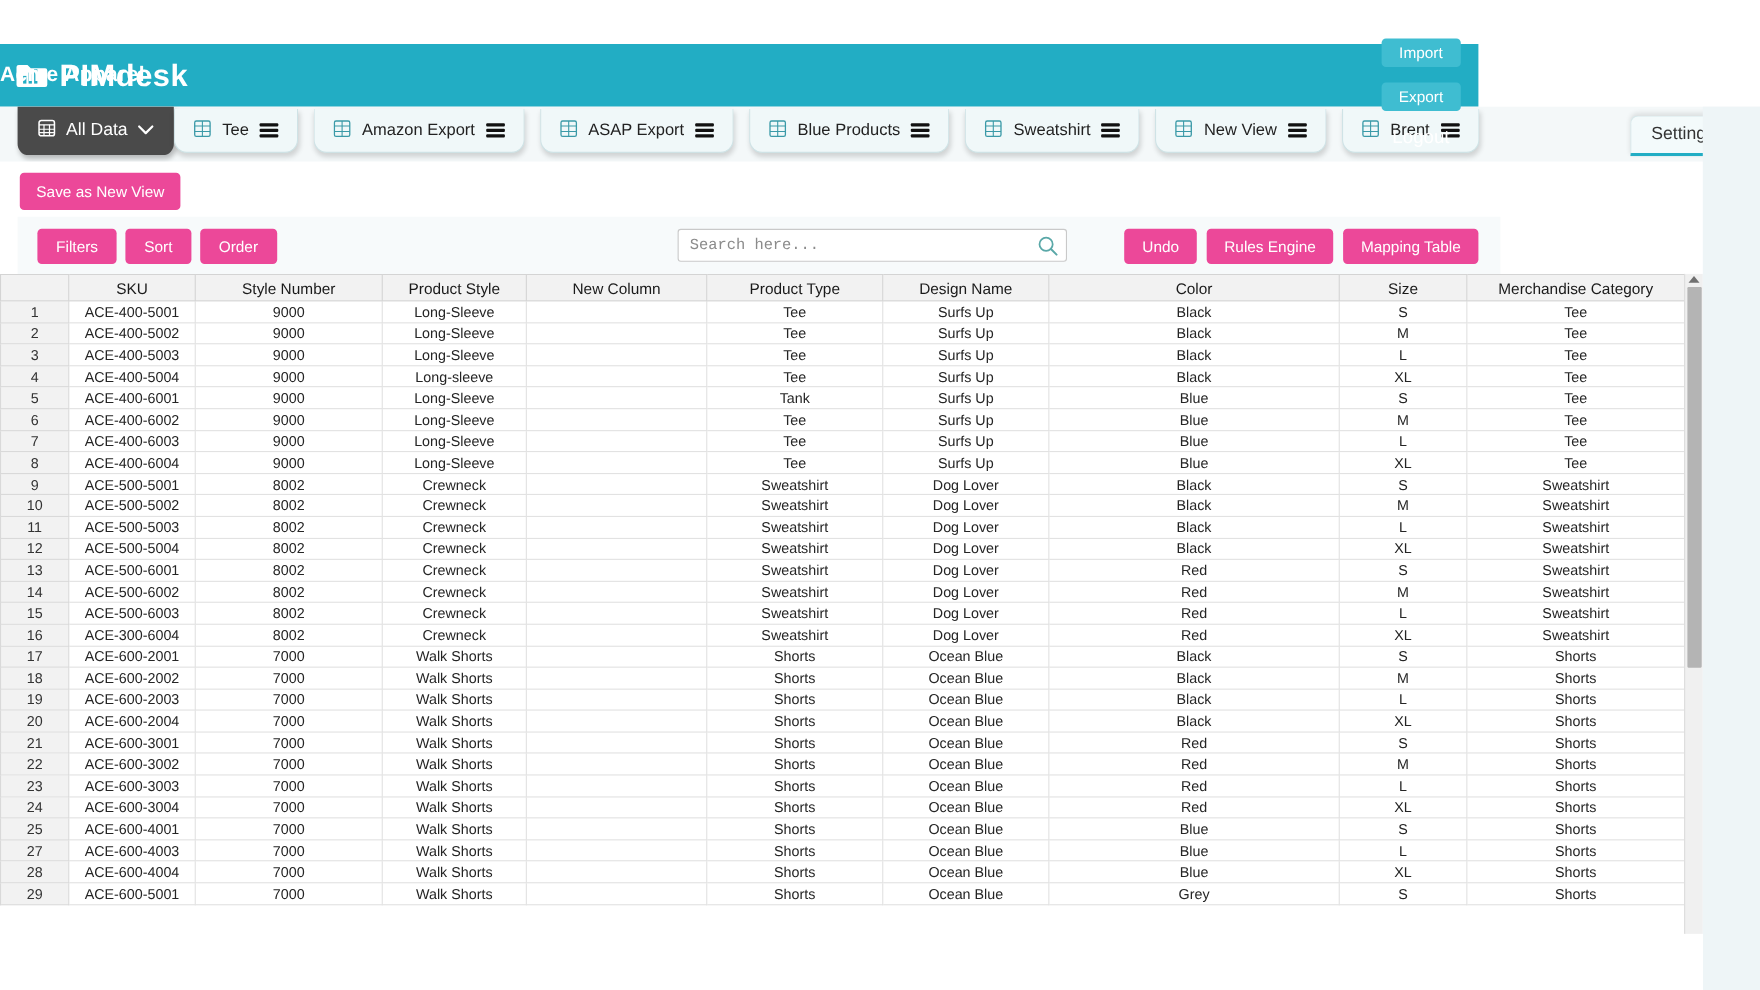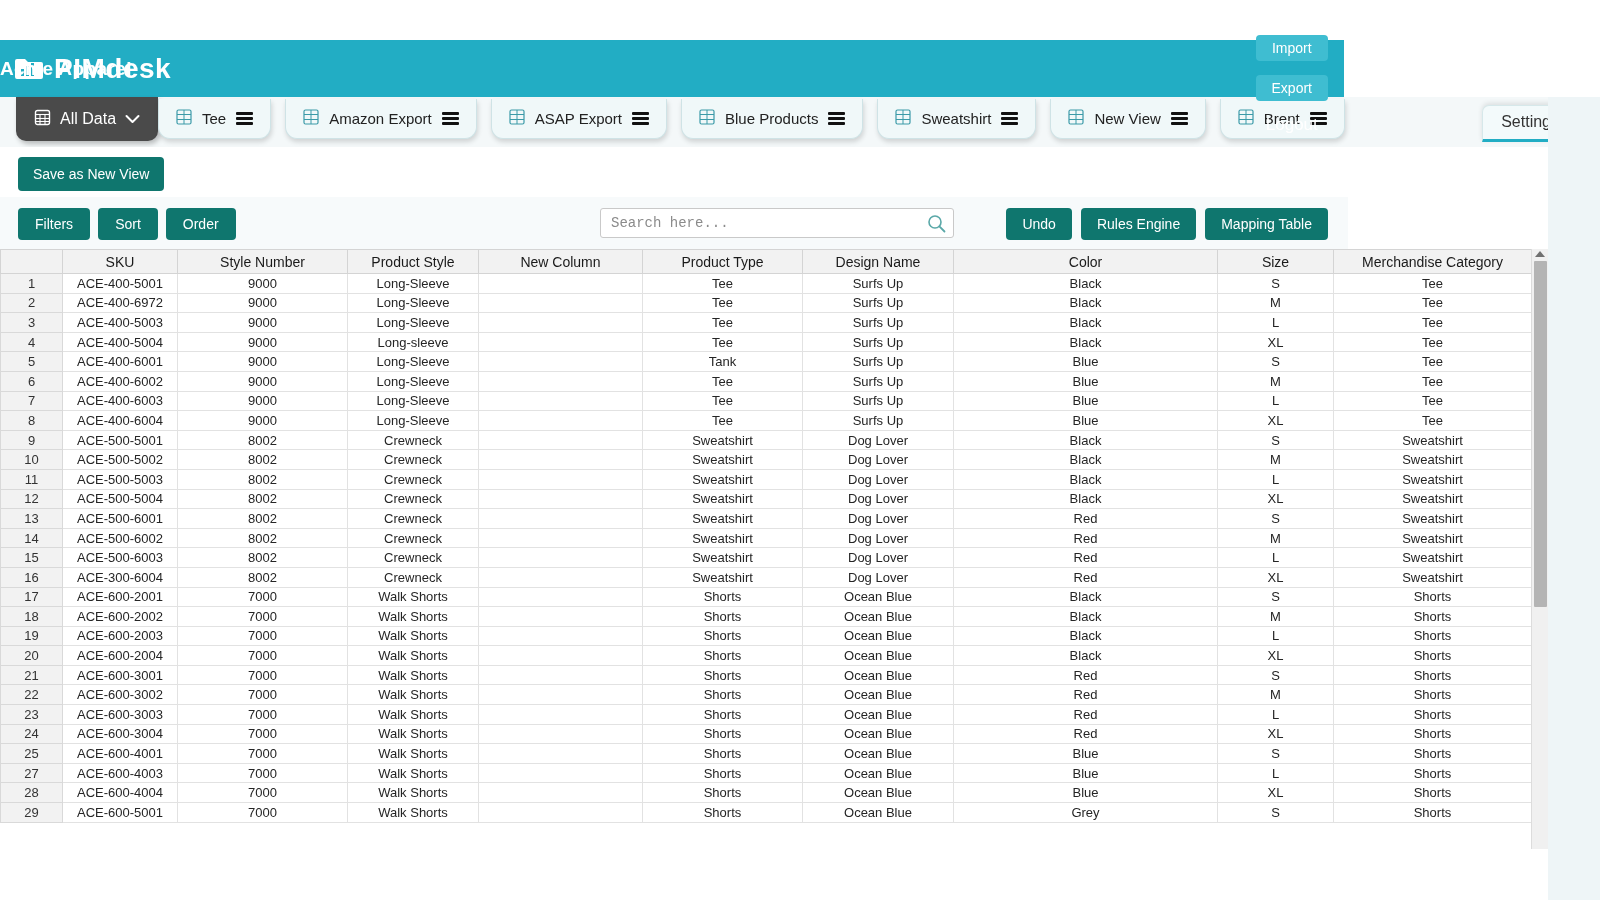--- a/index.html
+++ b/index.html
@@ -161,39 +161,39 @@
   }
 
   
   .savestrip {
     position: absolute;
     left: 0; top: 147px;
     width: 1600px; height: 50px;
     background: #ffffff;
   }
   .btn-teal {
-    background: #0f766e;
+    background: #ec4899;
     color: #ffffff;
     border: none;
     border-radius: 4px;
     font-size: 14px;
     font-family: "Liberation Sans", sans-serif;
     cursor: pointer;
   }
   .save-view-btn {
     position: absolute;
     left: 18px; top: 10px;
     padding: 9px 15px;
     font-size: 14px;
   }
 
   
   .toolbar {
     position: absolute;
-    left: 0; top: 197px;
+    left: 16px; top: 197px;
     width: 1348px; height: 52px;
     background: #f7fafb;
   }
   .toolbar-left {
     position: absolute;
     left: 18px; top: 11px;
     display: flex; gap: 8px;
   }
   .toolbar-left button { padding: 8px 17px; font-size: 14px; }
 
@@ -543,21 +543,21 @@
             <td>Long-Sleeve</td>
             <td></td>
             <td>Tee</td>
             <td>Surfs Up</td>
             <td>Black</td>
             <td>S</td>
             <td>Tee</td>
           </tr>
           <tr>
             <td class="rownum">2</td>
-            <td>ACE-400-6972</td>
+            <td>ACE-400-5002</td>
             <td>9000</td>
             <td>Long-Sleeve</td>
             <td></td>
             <td>Tee</td>
             <td>Surfs Up</td>
             <td>Black</td>
             <td>M</td>
             <td>Tee</td>
           </tr>
           <tr>

